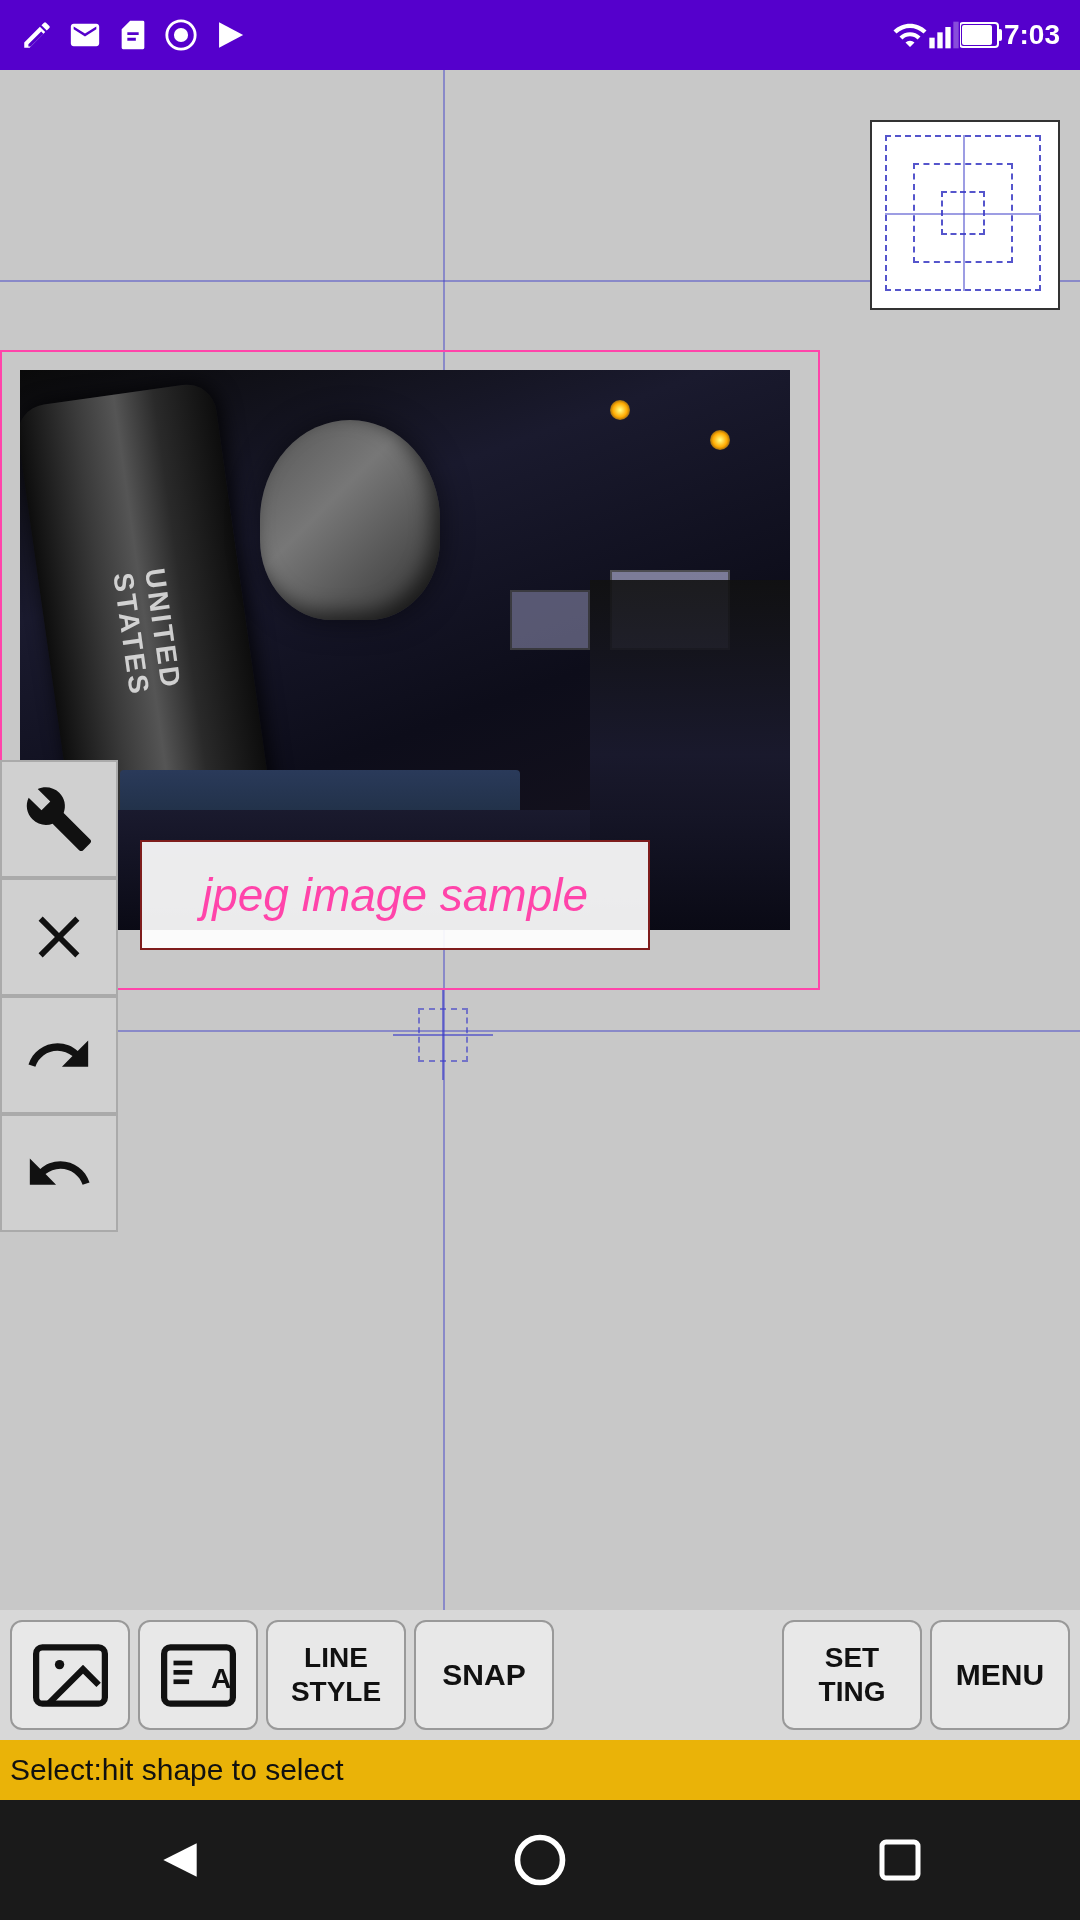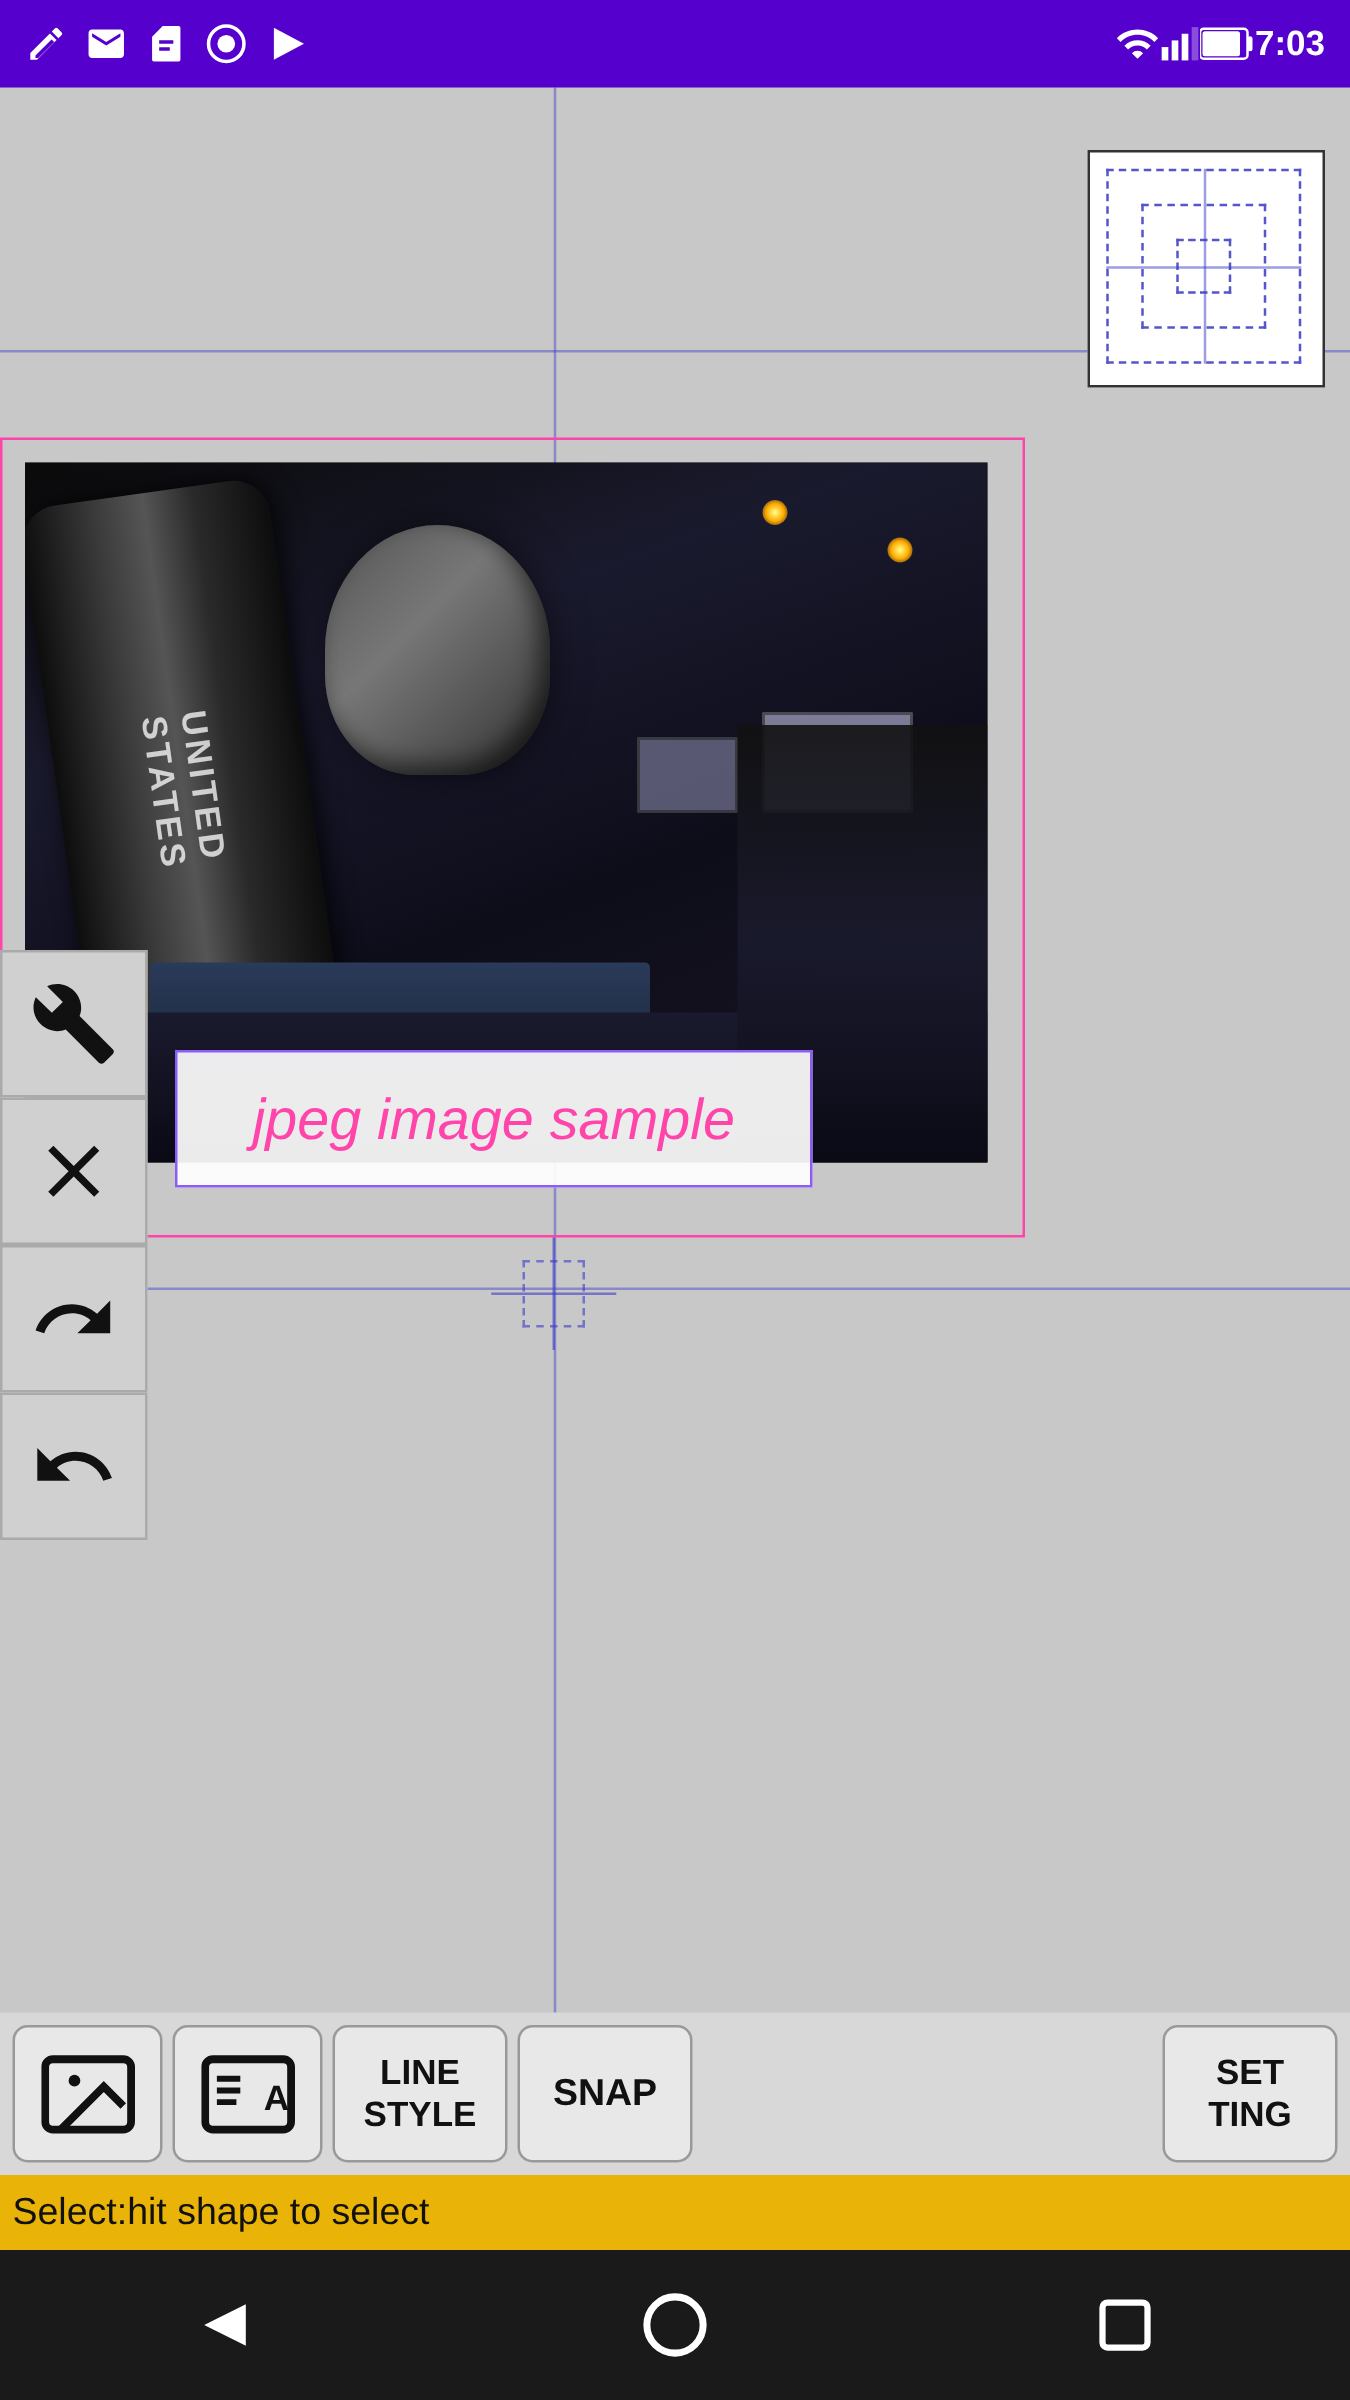--- a/index.html
+++ b/index.html
@@ -151,21 +151,21 @@
     }
 
     
     #image-caption {
       position: absolute;
       top: 770px;
       left: 140px;
       width: 510px;
       height: 110px;
       background: rgba(255,255,255,0.92);
-      border: 2px solid #8b5cf6;
+      border: 2px solid #7f1d1d;
       display: flex;
       align-items: center;
       justify-content: center;
       z-index: 16;
     }
 
     #image-caption-text {
       color: #ff44aa;
       font-size: 46px;
       font-style: italic;
@@ -484,20 +484,23 @@
     <span>SNAP</span>
   </div>
 
   <div class="spacer"></div>
 
   <div class="bottom-btn bottom-btn-wide">
     <span style="white-space:pre-line; line-height:1.2; font-size:28px;">SET
 TING</span>
   </div>
 
+  <div class="bottom-btn bottom-btn-wide">
+    <span>MENU</span>
+  </div>
 </div>
 
 <div id="status-message">
   <span>Select:hit shape to select</span>
 </div>
 
 <div id="nav-bar">
 
   <div class="nav-btn">
     <svg width="50" height="50" viewBox="0 0 24 24">

